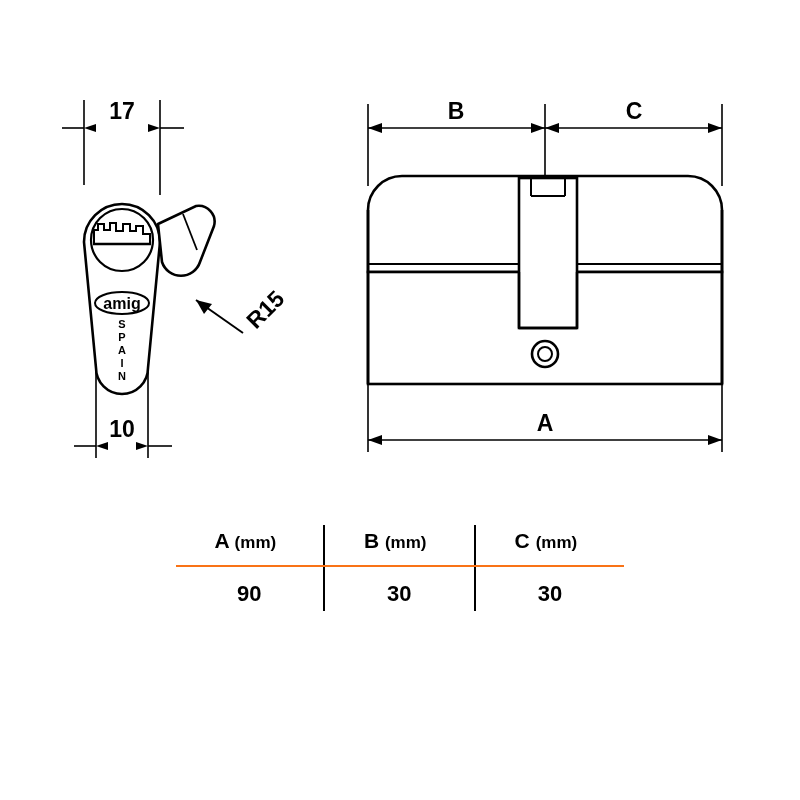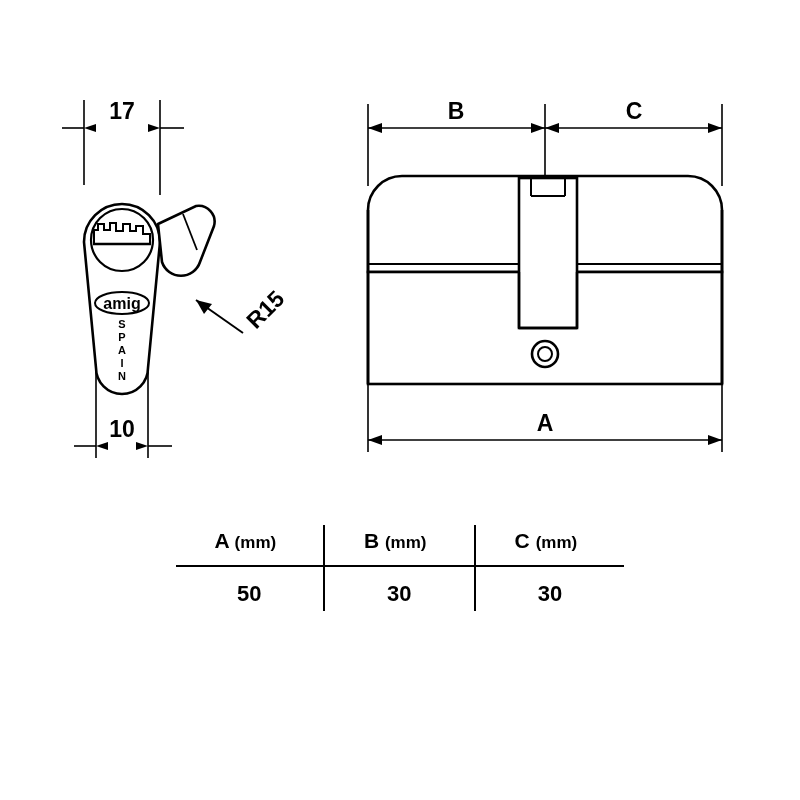--- a/index.html
+++ b/index.html
@@ -50,21 +50,21 @@
   }
   #spec-table th, #spec-table td {
     text-align: center;
     font-family: "Liberation Sans", sans-serif;
     color: #000000;
   }
   #spec-table th {
     font-size: 21px;
     font-weight: bold;
     padding: 4px 8px 12px 0;
-    border-bottom: 2px solid #000000;
+    border-bottom: 2px solid #f97316;
   }
   #spec-table th .unit {
     font-size: 17px;
     font-weight: bold;
   }
   #spec-table td {
     font-size: 22px;
     font-weight: bold;
     padding: 14px 0 4px 0;
   }
@@ -213,19 +213,19 @@
           <span class="unit">(mm)</span>
         </th>
         <th class="col-sep">
           <span>C</span>
           <span class="unit">(mm)</span>
         </th>
       </tr>
     </thead>
     <tbody>
       <tr>
-        <td>50</td>
+        <td>90</td>
         <td class="col-sep">30</td>
         <td class="col-sep">30</td>
       </tr>
     </tbody>
   </table>
 </div>
 
 </body></html>

